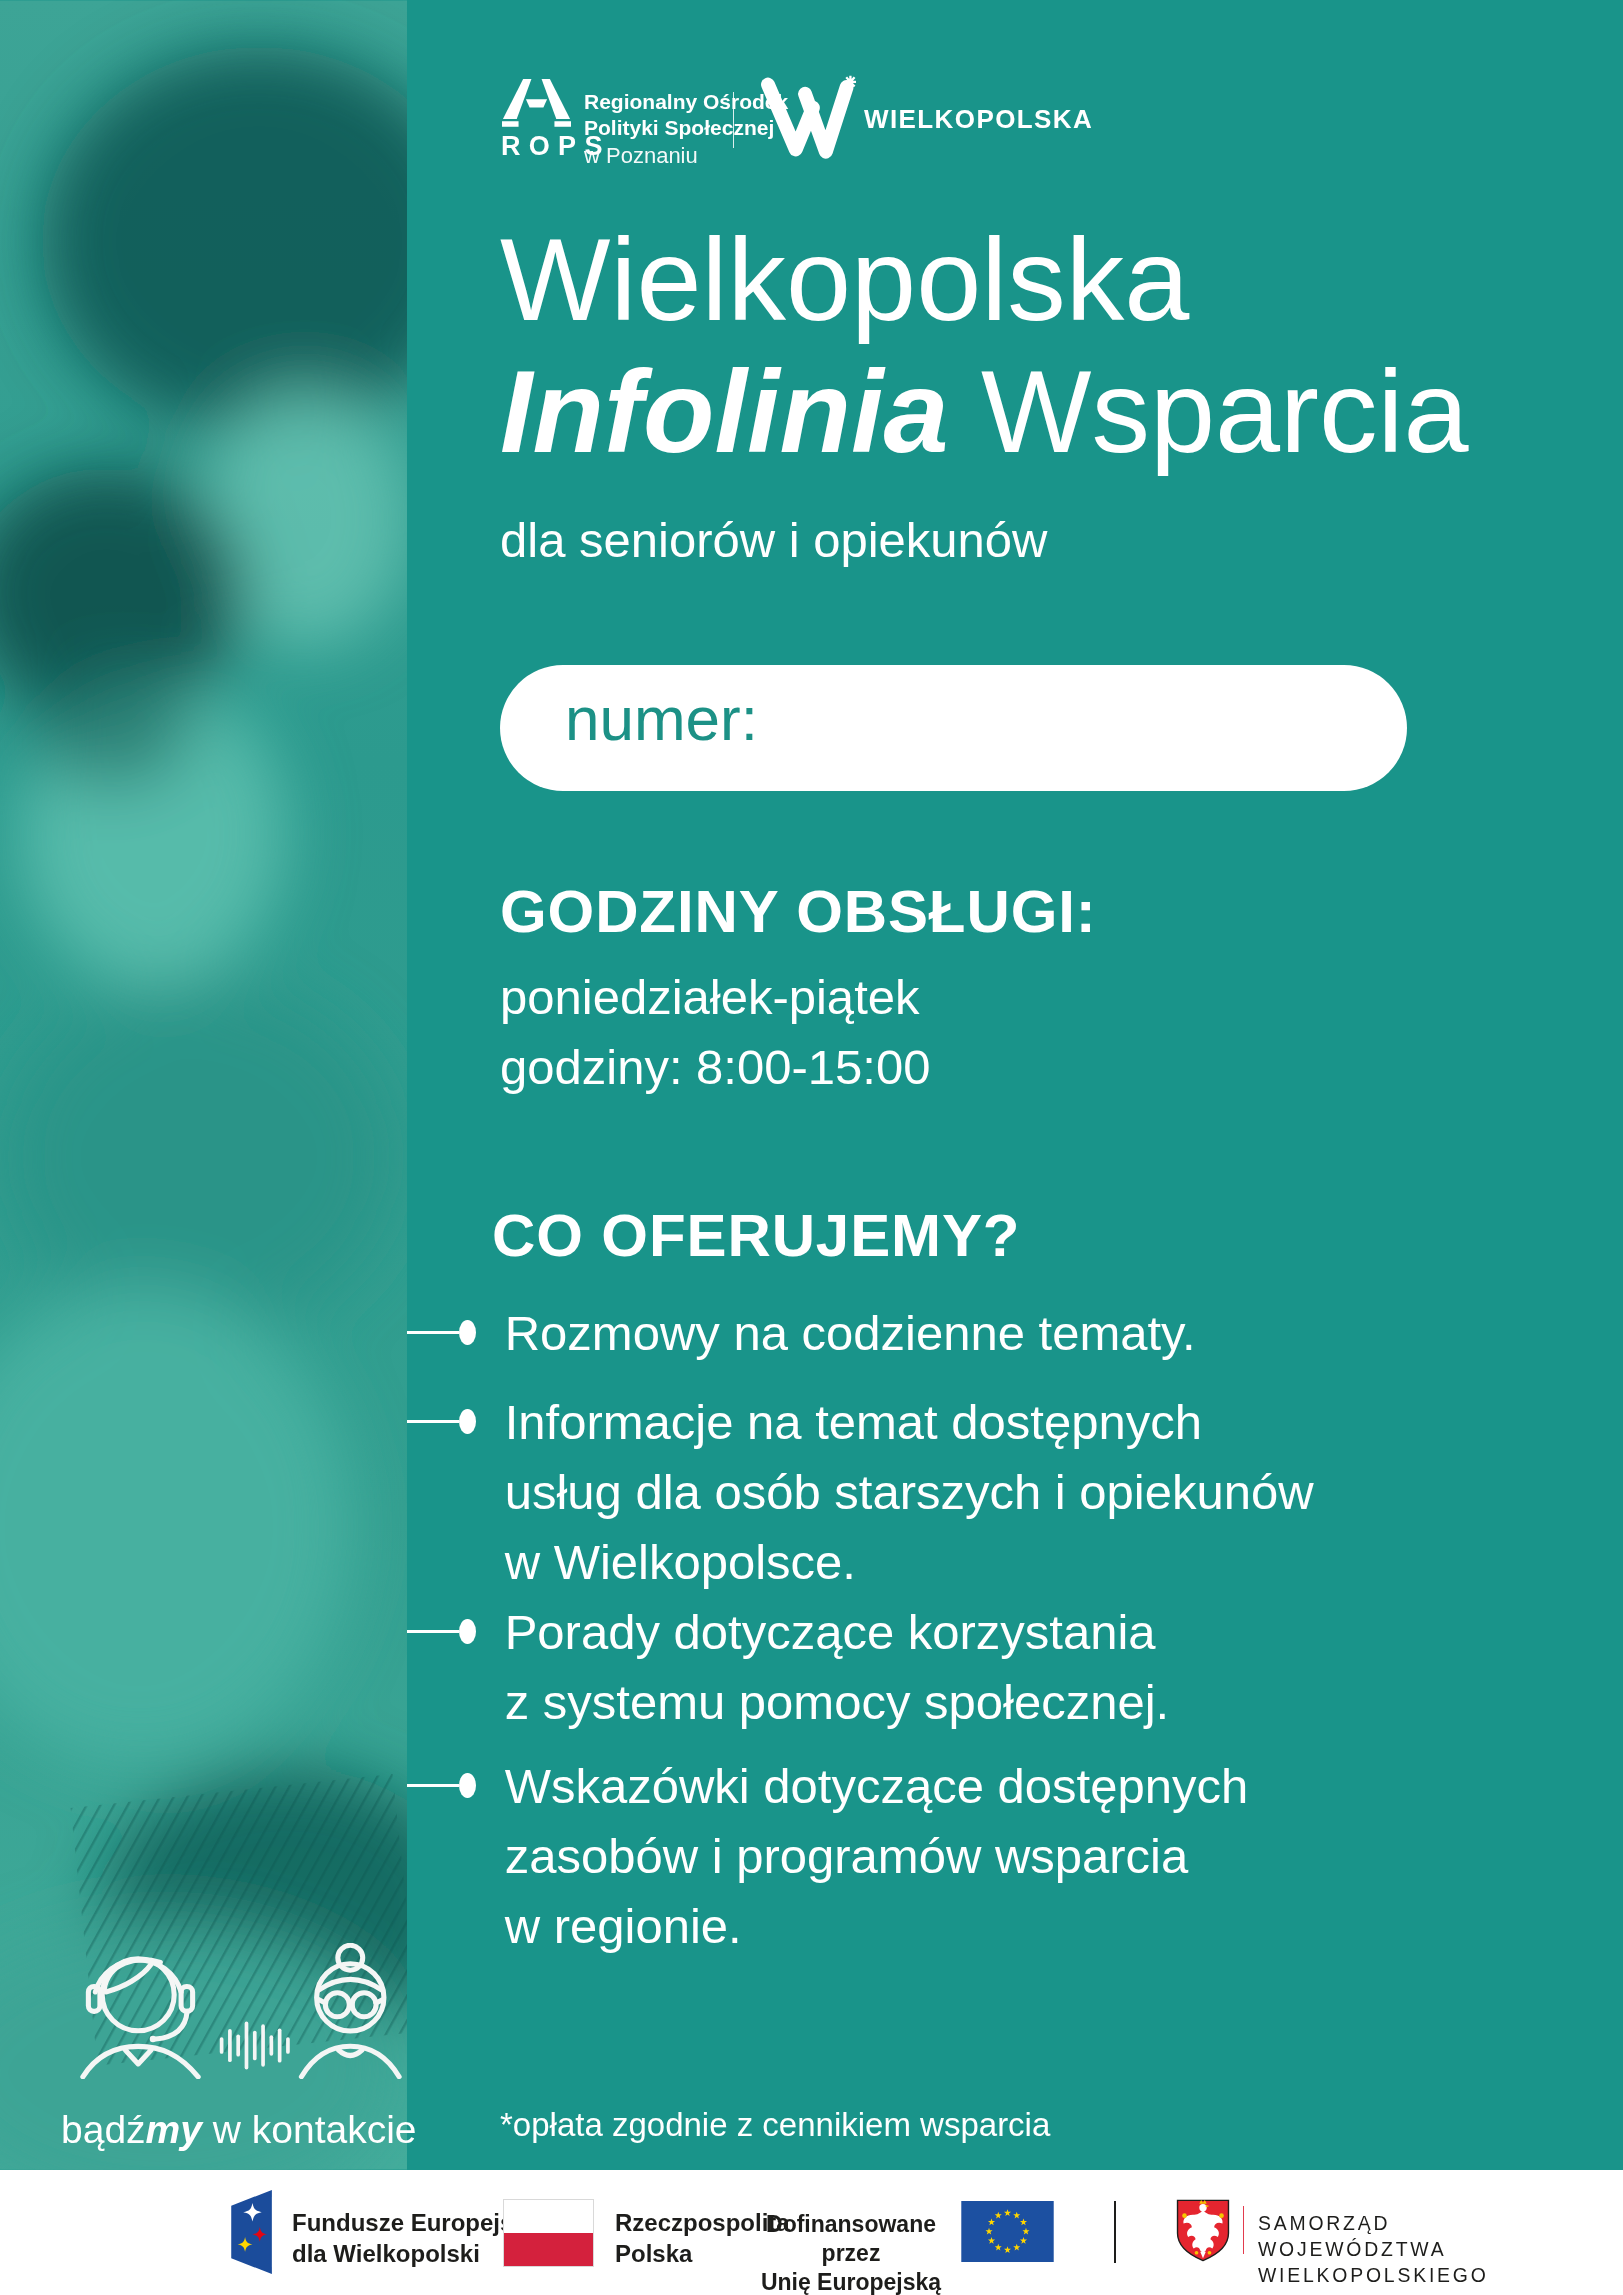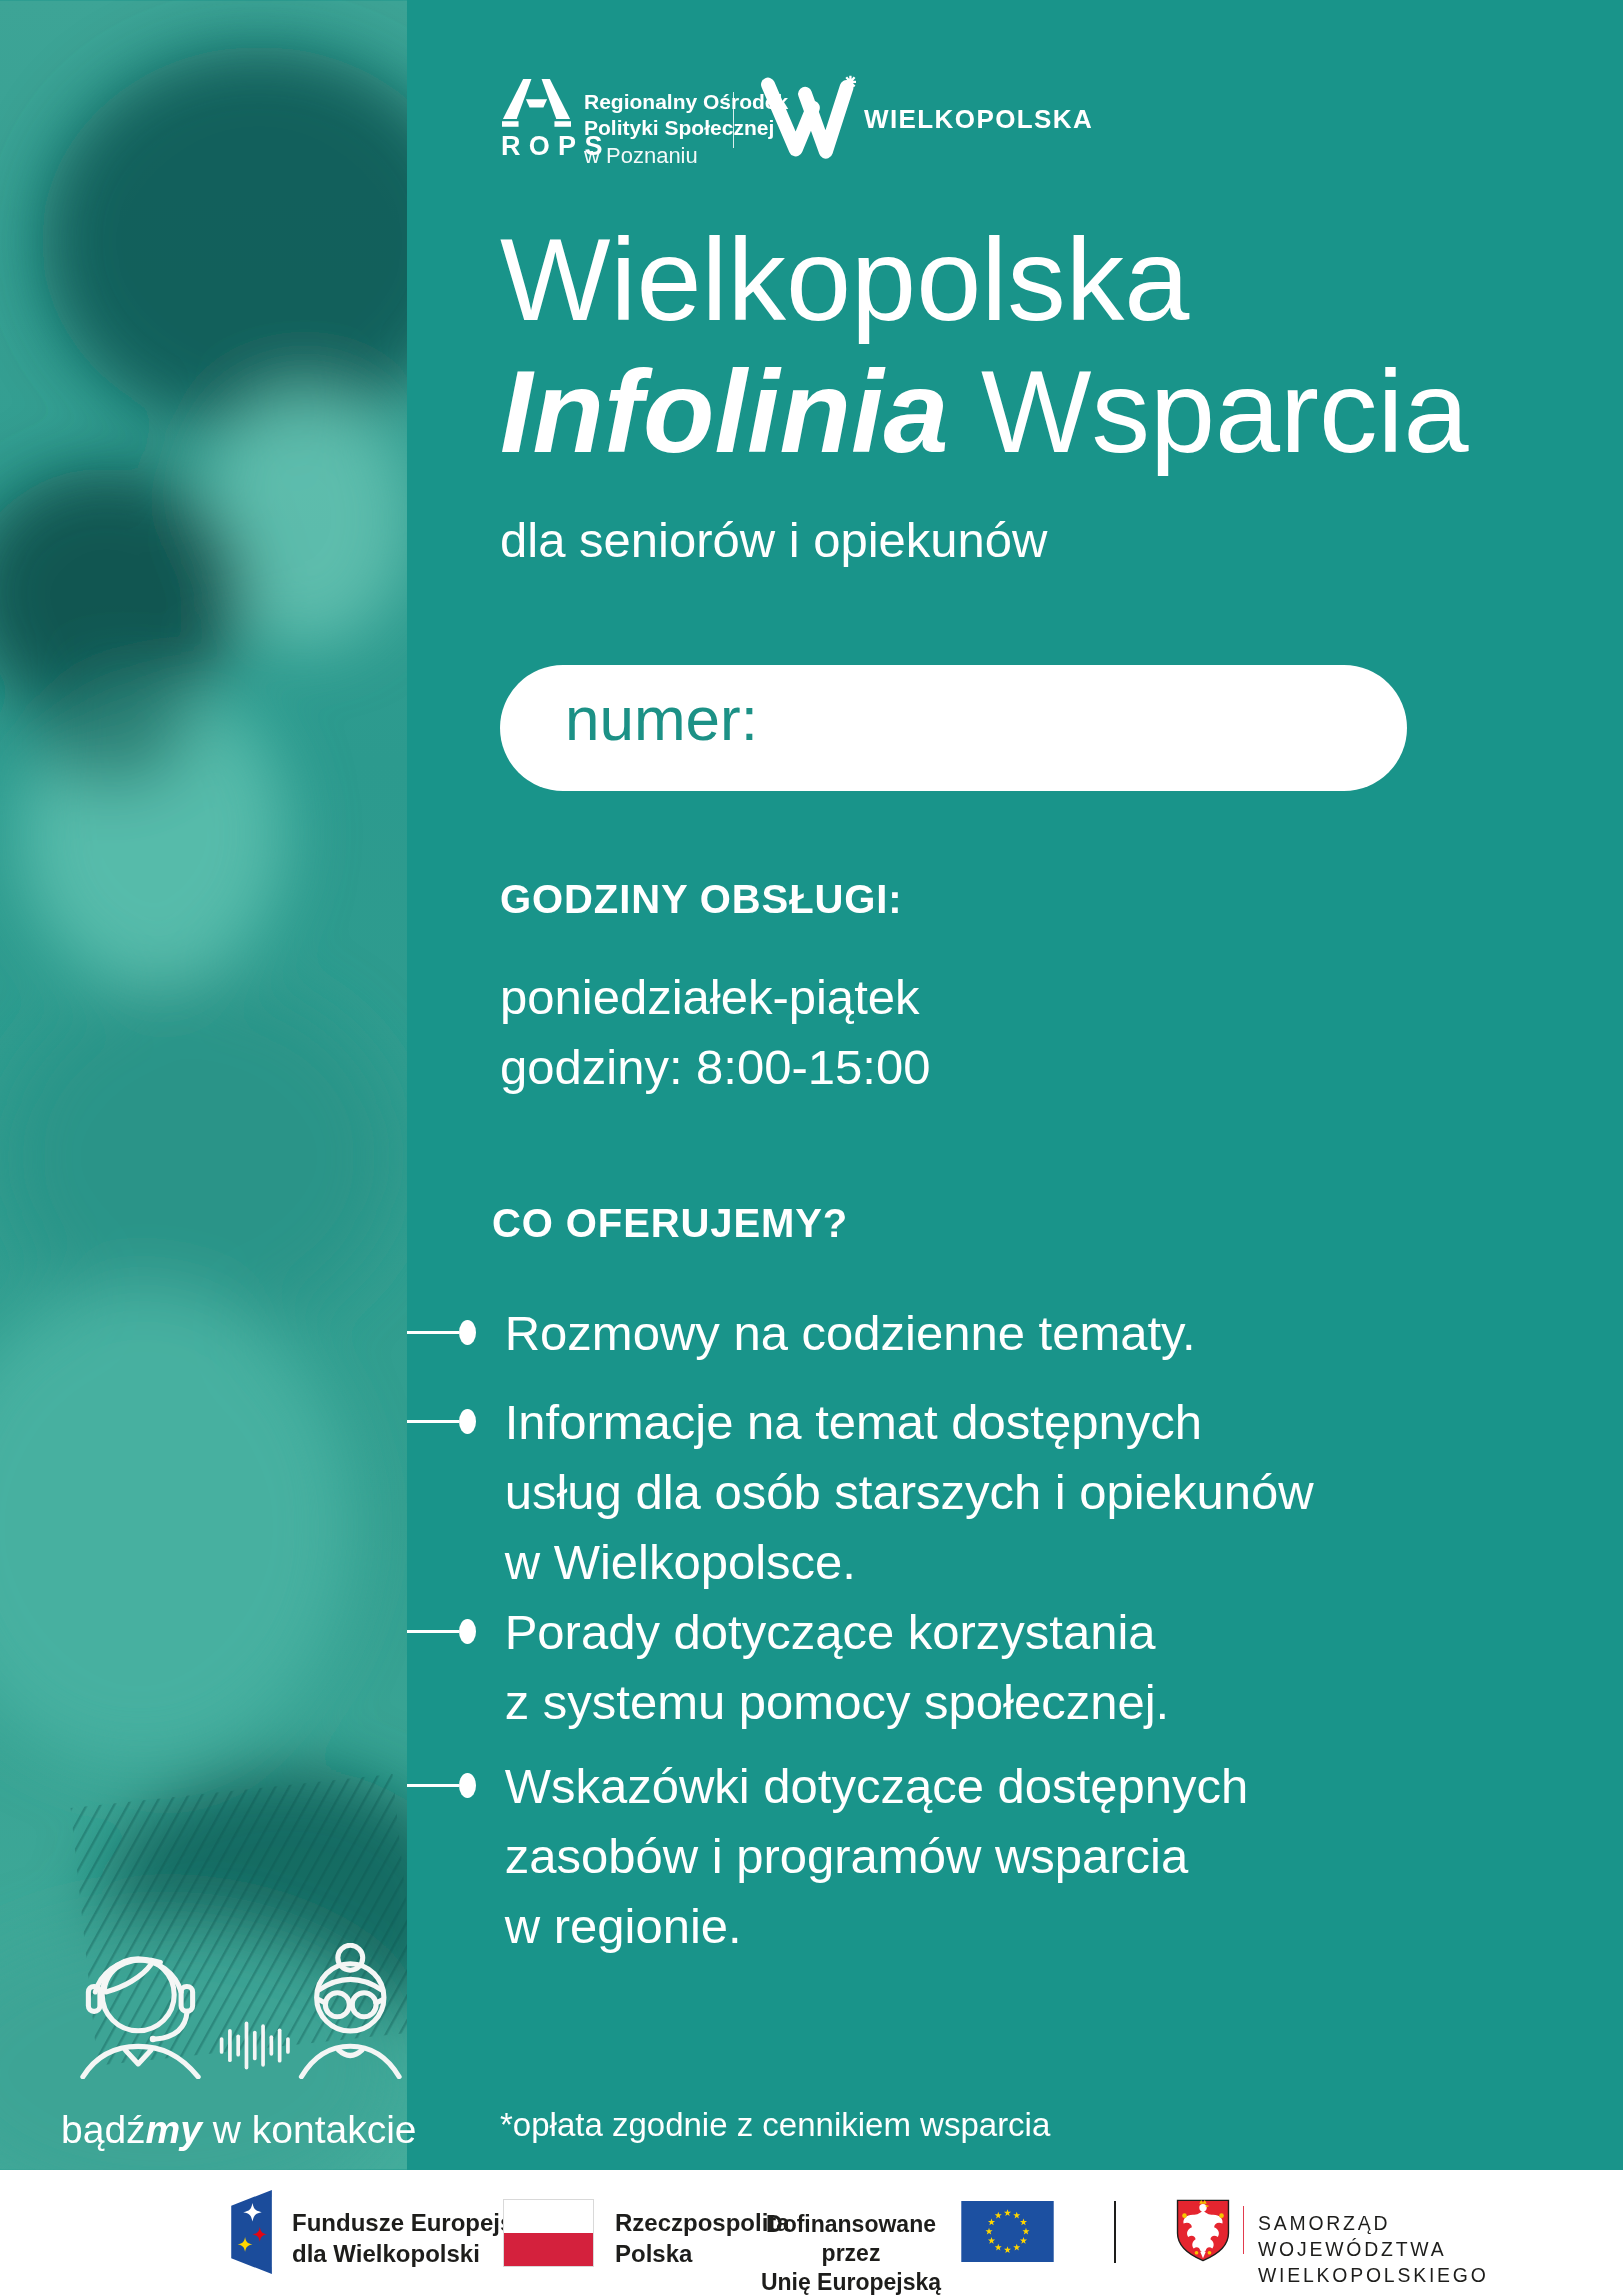--- a/index.html
+++ b/index.html
@@ -21,21 +21,21 @@
   .em{font-style:italic;font-weight:800;}
   .subtitle{left:500px;top:512px;font-size:49px;font-weight:400;}
   
   .pill{left:500px;top:665px;width:907px;height:126px;background:#fff;border-radius:63px;
         display:flex;align-items:baseline;padding-left:65px;box-sizing:border-box;color:#1C9186;text-align:center;}
   .pill-inner{display:flex;align-items:baseline;gap:21px;margin-top:17.6px;}
   .pill-label{font-size:62px;font-weight:400;}
   .pill-number{font-size:88px;font-weight:700;}
   .pill-mark{font-size:88px;font-weight:700;}
   
-  .sec-heading{font-size:40px;font-weight:800;letter-spacing:0.9px;}
+  .sec-heading{font-size:60px;font-weight:800;letter-spacing:0.9px;}
   .hours-heading{left:500px;top:877px;}
   .hours-lines{left:500px;top:962px;font-size:49px;line-height:70px;white-space:pre-line;}
   .offer-heading{left:492px;top:1201px;}
   .bullet{left:407px;display:flex;align-items:flex-start;}
   .b1{top:1298px;} .b2{top:1387px;} .b3{top:1597px;} .b4{top:1751px;}
   .lead{width:52px;height:2.8px;background:#fff;margin-top:33px;}
   .dot{width:16.7px;height:25px;border-radius:50%;background:#fff;margin-top:22px;}
   .btext{margin-left:29px;font-size:49px;line-height:70px;white-space:pre-line;max-width:1087px;}
   
   .footnote{left:500px;top:2106px;font-size:33px;}

